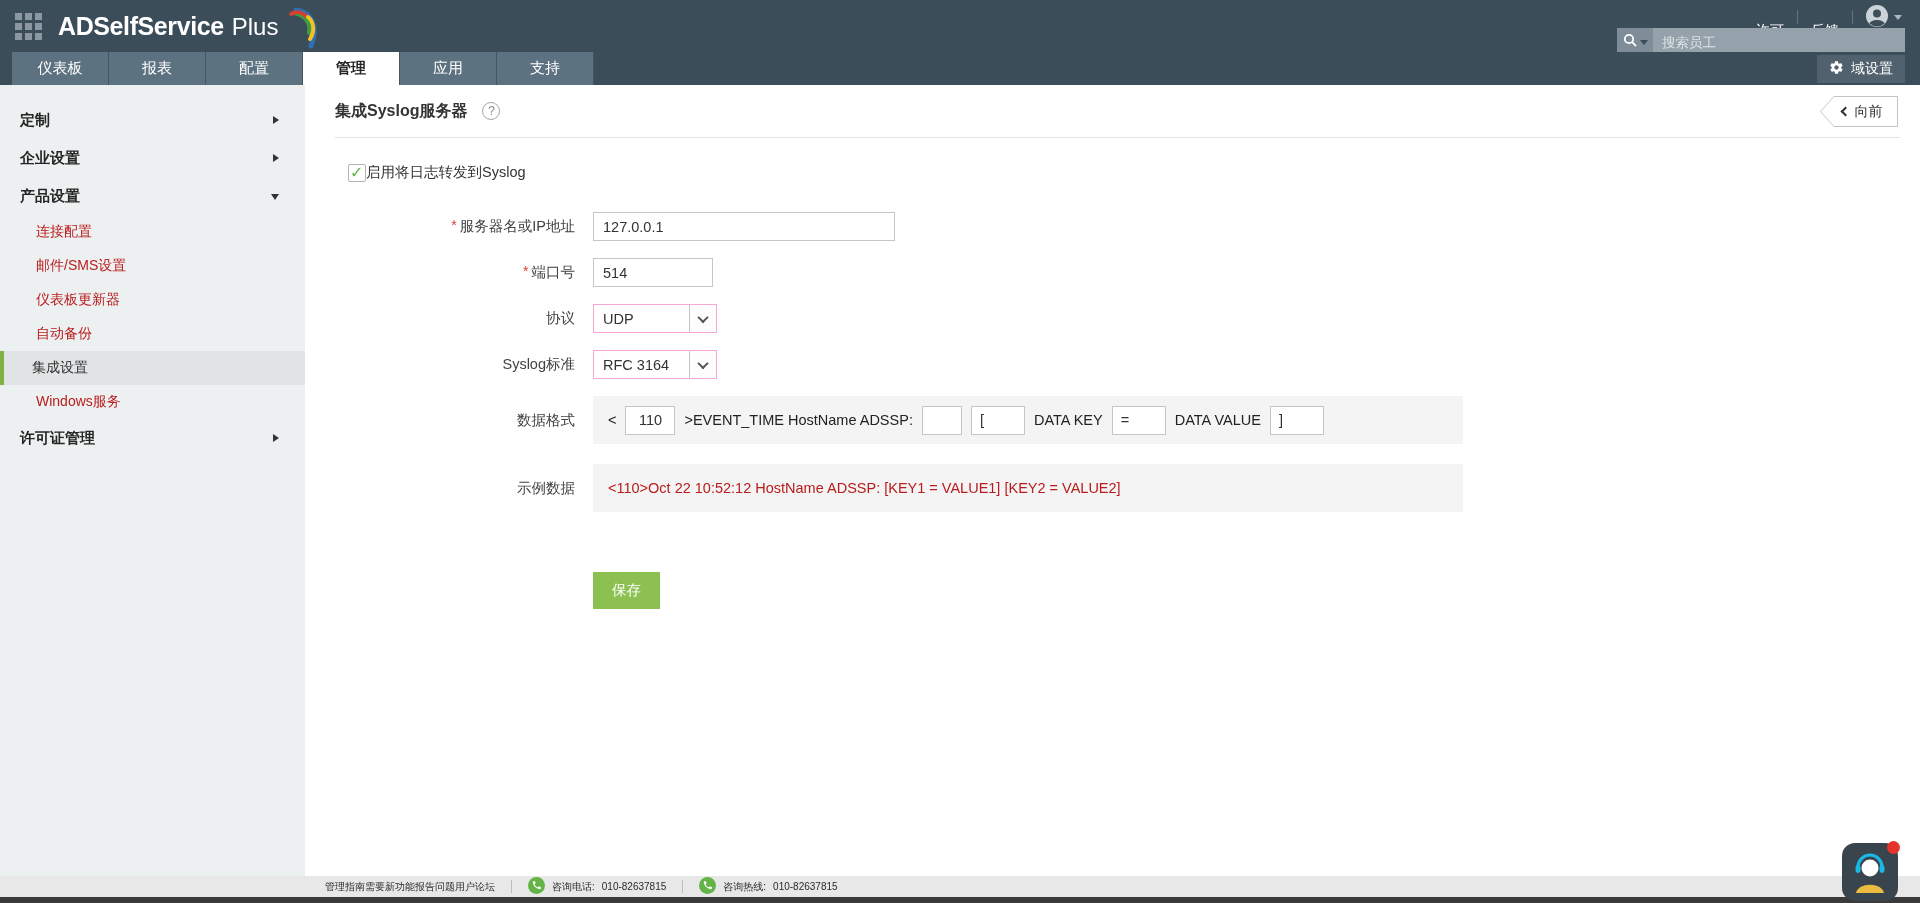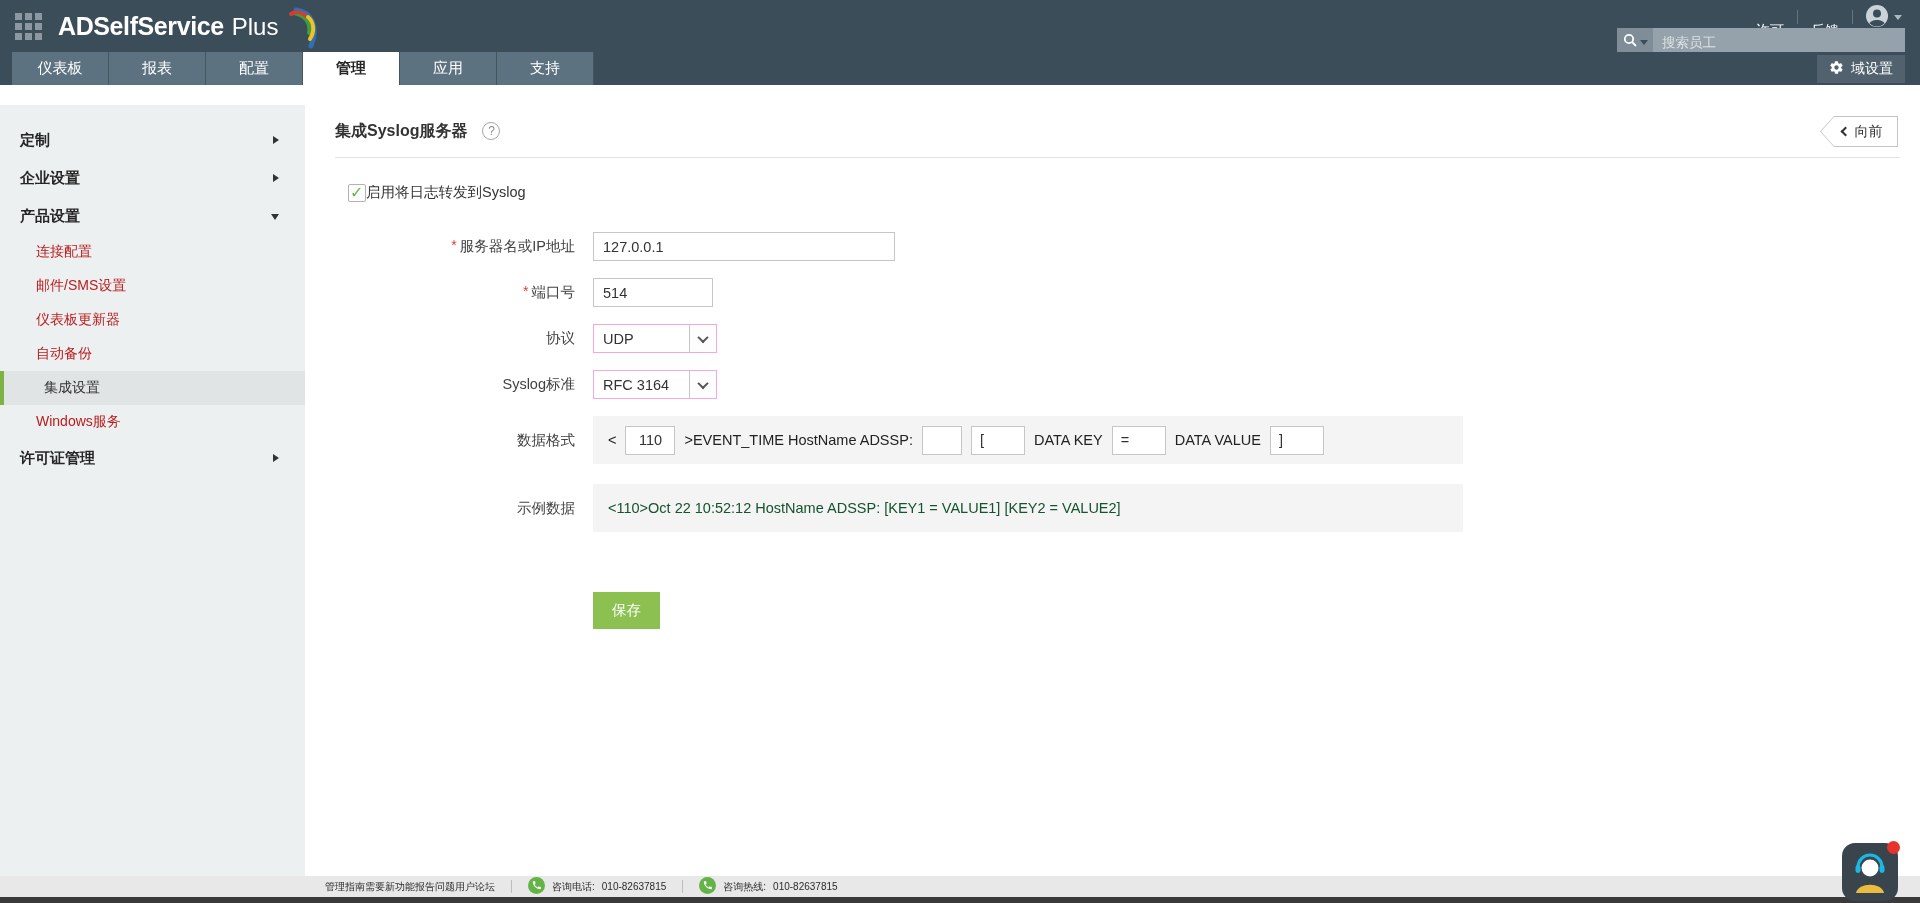--- a/index.html
+++ b/index.html
@@ -26,25 +26,25 @@
   .search-input { flex:1; background:#95a2ab; border:none; outline:none; color:#f2f5f6; font-size:13.5px; padding:0 9px; font-family:inherit; }
   .search-input::placeholder { color:#dde2e5; opacity:1; }
 
   .nav-row { height:33px; background:#3c4d5a; display:flex; align-items:stretch; position:relative; flex:0 0 auto; }
   .tab { width:97px; display:flex; align-items:center; justify-content:center; color:#fff; font-size:15px; background:#5d7280; border-right:1px solid #45565f; cursor:pointer; }
   .tab:first-child { margin-left:12px; }
   .tab.active { background:#fff; color:#262626; font-weight:bold; }
   .domain-settings { position:absolute; right:15px; top:3px; bottom:2px; background:#51626e; color:#fff; display:flex; align-items:center; gap:7px; padding:4px 12px; font-size:14px; cursor:pointer; }
 
   
-  .main-wrap { flex:1 1 auto; display:flex; min-height:0;margin-top:20px; }
+  .main-wrap { flex:1 1 auto; display:flex; min-height:0; }
   .sidebar { width:305px; flex:0 0 305px; background:#edf0f1; padding-top:16px; }
   .side-section { height:38px; display:flex; align-items:center; padding:0 20px; font-size:15px; font-weight:bold; color:#262626; position:relative; cursor:pointer; }
   .side-sub { height:34px; display:flex; align-items:center; padding:0 20px 0 36px; font-size:14px; color:#b91c1c; cursor:pointer; }
-  .side-sub.selected { background:#e1e4e5; border-left:4px solid #7cb342; padding-left:40px; color:#333; }
+  .side-sub.selected { background:#e1e4e5; border-left:4px solid #7cb342; padding-left:28px; color:#333; }
   .arr { position:absolute; right:26px; top:50%; }
   .arr-right { transform:translateY(-4px); width:0; height:0; border-top:4px solid transparent; border-bottom:4px solid transparent; border-left:6px solid #333; }
   .arr-down { transform:translateY(-2px); width:0; height:0; border-left:4px solid transparent; border-right:4px solid transparent; border-top:6px solid #333; }
 
   main { flex:1 1 auto; background:#fff; padding:0 20px 0 30px; position:relative; overflow:hidden; }
   .page-head { height:53px; display:flex; align-items:center; border-bottom:1px solid #e3e3e3; position:relative; }
   .page-title { font-size:16px; font-weight:bold; color:#333; }
   .help-circle { width:18px; height:18px; border:1px solid #a6a6a6; border-radius:50%; color:#8a8a8a; font-size:12px; display:flex; align-items:center; justify-content:center; margin-left:15px; cursor:pointer; }
   .back-btn { position:absolute; right:2px; top:11px; width:78px; height:31px; cursor:pointer; }
   .back-btn .shell { position:absolute; inset:0; clip-path:polygon(14px 0,100% 0,100% 100%,14px 100%,0 50%); background:#c4c4c4; }
@@ -70,21 +70,21 @@
   .select-caretbox i { width:8px; height:8px; border-left:2px solid #555; border-bottom:2px solid #555; transform:rotate(-45deg) translate(1px,-1px); }
 
   .bar-row { margin-bottom:20px; align-items:center; }
   .gray-bar { margin-left:18px; width:870px; min-height:48px; background:#f4f4f4; display:flex; align-items:center; gap:9px; padding:0 15px; font-size:14.5px; color:#222; }
   .mini { height:29px; border:1px solid #c6c6c6; background:#fff; font-size:14.5px; color:#333; font-family:inherit; outline:none; padding:0 8px; }
   .mini-fac { width:50px; text-align:center; }
   .mini-delim { width:40px; }
   .mini-open { width:54px; }
   .mini-eq { width:54px; }
   .mini-close { width:54px; }
-  .sample-text { font-size:14.5px; color:#14532d; }
+  .sample-text { font-size:14.5px; color:#b91c1c; }
 
   .save-btn { margin:40px 0 0 258px; background:#8cc152; border:none; color:#fff; font-size:14.5px; padding:9px 19px; cursor:pointer; font-family:inherit; }
 
   
   .footer { flex:0 0 auto; position:relative; }
   .footer-bar { height:21px; background:#e8e8e8; display:flex; align-items:center; padding-left:325px; font-size:10px; color:#2b2b2b; }
   .f-link { cursor:pointer; }
   .f-sep { width:1px; height:13px; background:#bdbdbd; margin:0 16px; }
   .f-phone { display:flex; align-items:center; gap:7px; }
   .footer-strip { height:6px; background:#3a3a3a; }

